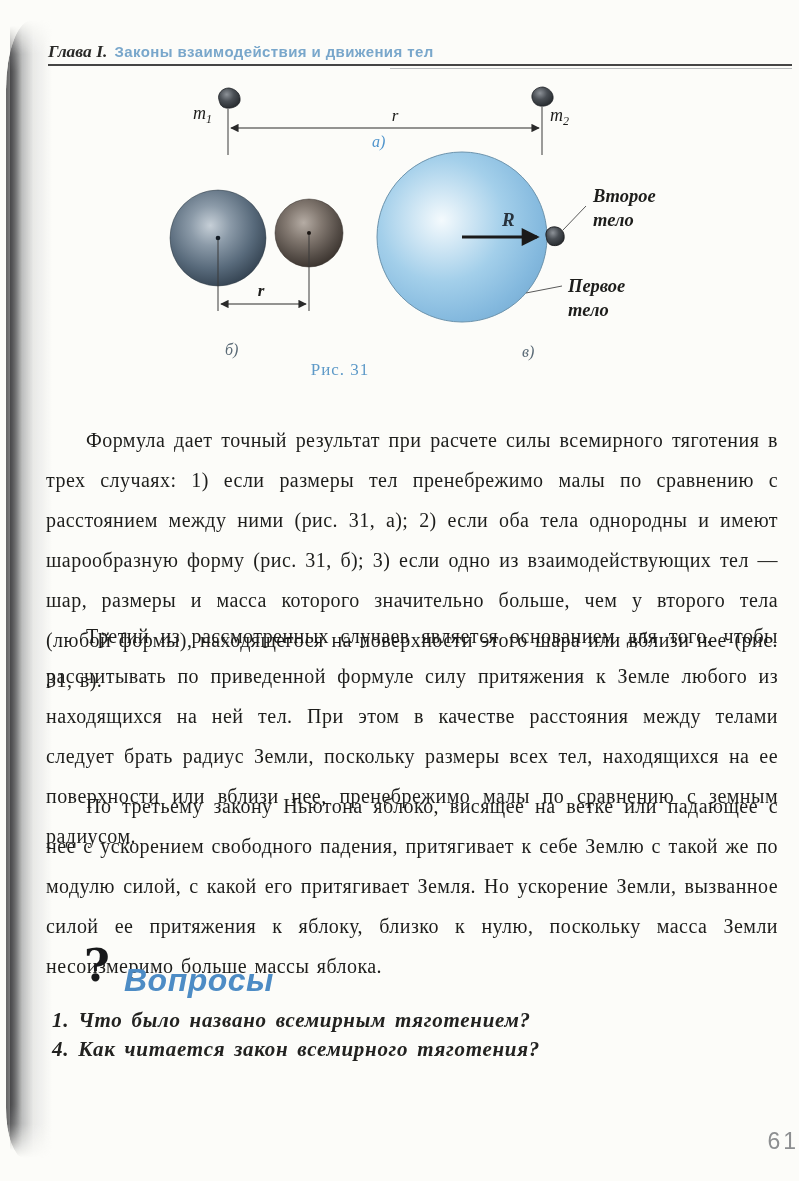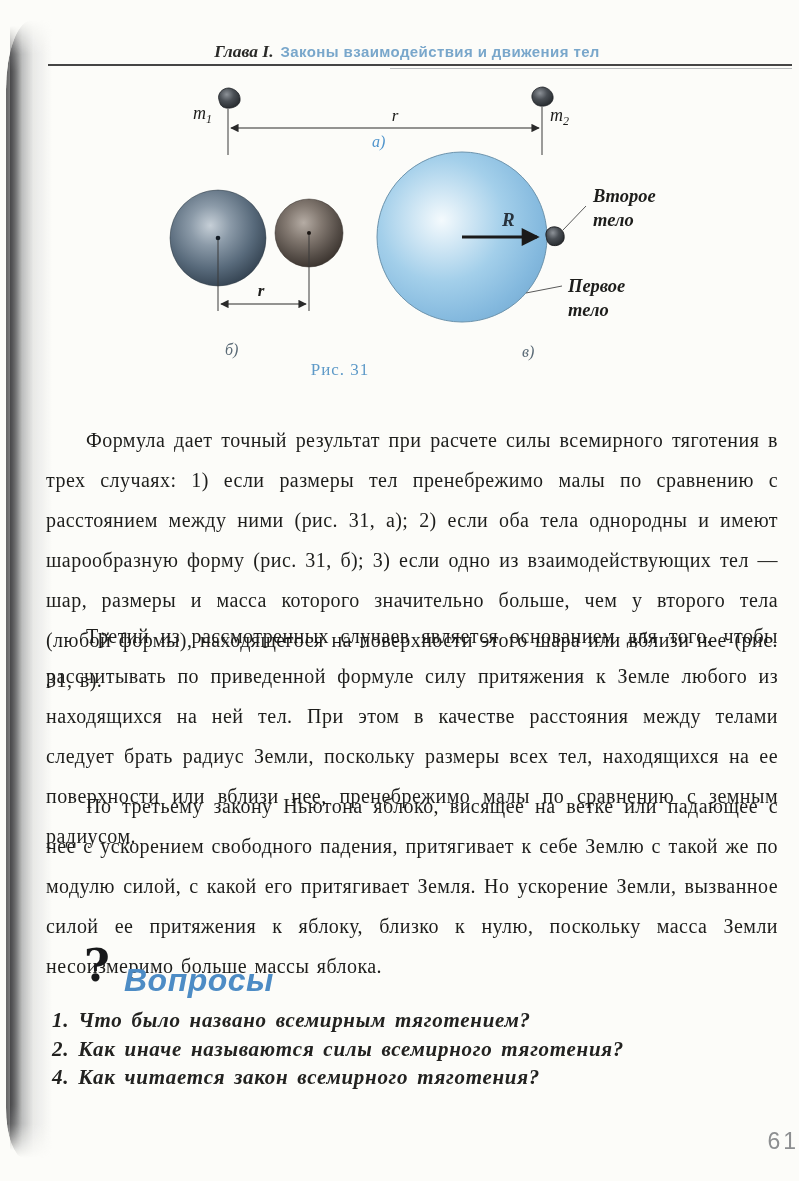--- a/index.html
+++ b/index.html
@@ -17,21 +17,21 @@
             mask-image:linear-gradient(to bottom, transparent, #000 3%, #000 97%, transparent);
   }
   .binding-core{
     position:absolute;left:10px;top:26px;width:12px;height:1124px;
     background:linear-gradient(to right, rgba(60,60,62,.8), rgba(255,255,255,0));
     -webkit-mask-image:linear-gradient(to bottom, transparent, #000 4%, #000 96%, transparent);
             mask-image:linear-gradient(to bottom, transparent, #000 4%, #000 96%, transparent);
   }
   
   .chapter-header{
-    position:absolute;top:41px;left:48px;right:33px;text-align:center;
+    position:absolute;top:41px;left:48px;right:33px;text-align:left;
     white-space:nowrap;
   }
   .chapter-prefix{
     font-family:"Liberation Serif", serif;font-style:italic;font-weight:bold;
     font-size:17.5px;color:#2a2a28;margin-right:7px;
   }
   .chapter-title{
     font-family:"Liberation Sans", sans-serif;font-weight:600;
     font-size:15px;color:#79a7cb;letter-spacing:.4px;
   }
@@ -168,19 +168,18 @@
 
   <p class="para para-1">Формула дает точный результат при расчете силы всемирного тяготения в трех случаях: 1) если размеры тел пренебрежимо малы по сравнению с расстоянием между ними (рис. 31, а); 2) если оба тела однородны и имеют шарообразную форму (рис. 31, б); 3) если одно из взаимодействующих тел — шар, размеры и масса которого значительно больше, чем у второго тела (любой формы), находящегося на поверхности этого шара или вблизи нее (рис. 31, в).</p>
   <p class="para para-2">Третий из рассмотренных случаев является основанием для того, чтобы рассчитывать по приведенной формуле силу притяжения к Земле любого из находящихся на ней тел. При этом в качестве расстояния между телами следует брать радиус Земли, поскольку размеры всех тел, находящихся на ее поверхности или вблизи нее, пренебрежимо малы по сравнению с земным радиусом.</p>
   <p class="para para-3">По третьему закону Ньютона яблоко, висящее на ветке или падающее с нее с ускорением свободного падения, притягивает к себе Землю с такой же по модулю силой, с какой его притягивает Земля. Но ускорение Земли, вызванное силой ее притяжения к яблоку, близко к нулю, поскольку масса Земли несоизмеримо больше массы яблока.</p>
 
   <div class="q-icon">?</div>
   <div class="q-title">Вопросы</div>
 
   <div class="q-list">
     <div class="q-item"><span class="q-num">1.</span><span>Что было названо всемирным тяготением?</span></div>
-    <div class="q-item"><span class="q-num">2.</span><span>Как иначе называются силы всемирного тяготения?</span></div>
     <div class="q-item"><span class="q-num">4.</span><span>Как читается закон всемирного тяготения?</span></div>
   </div>
 
   <div class="page-number">61</div>
 
 </div>
 
 </body></html>

